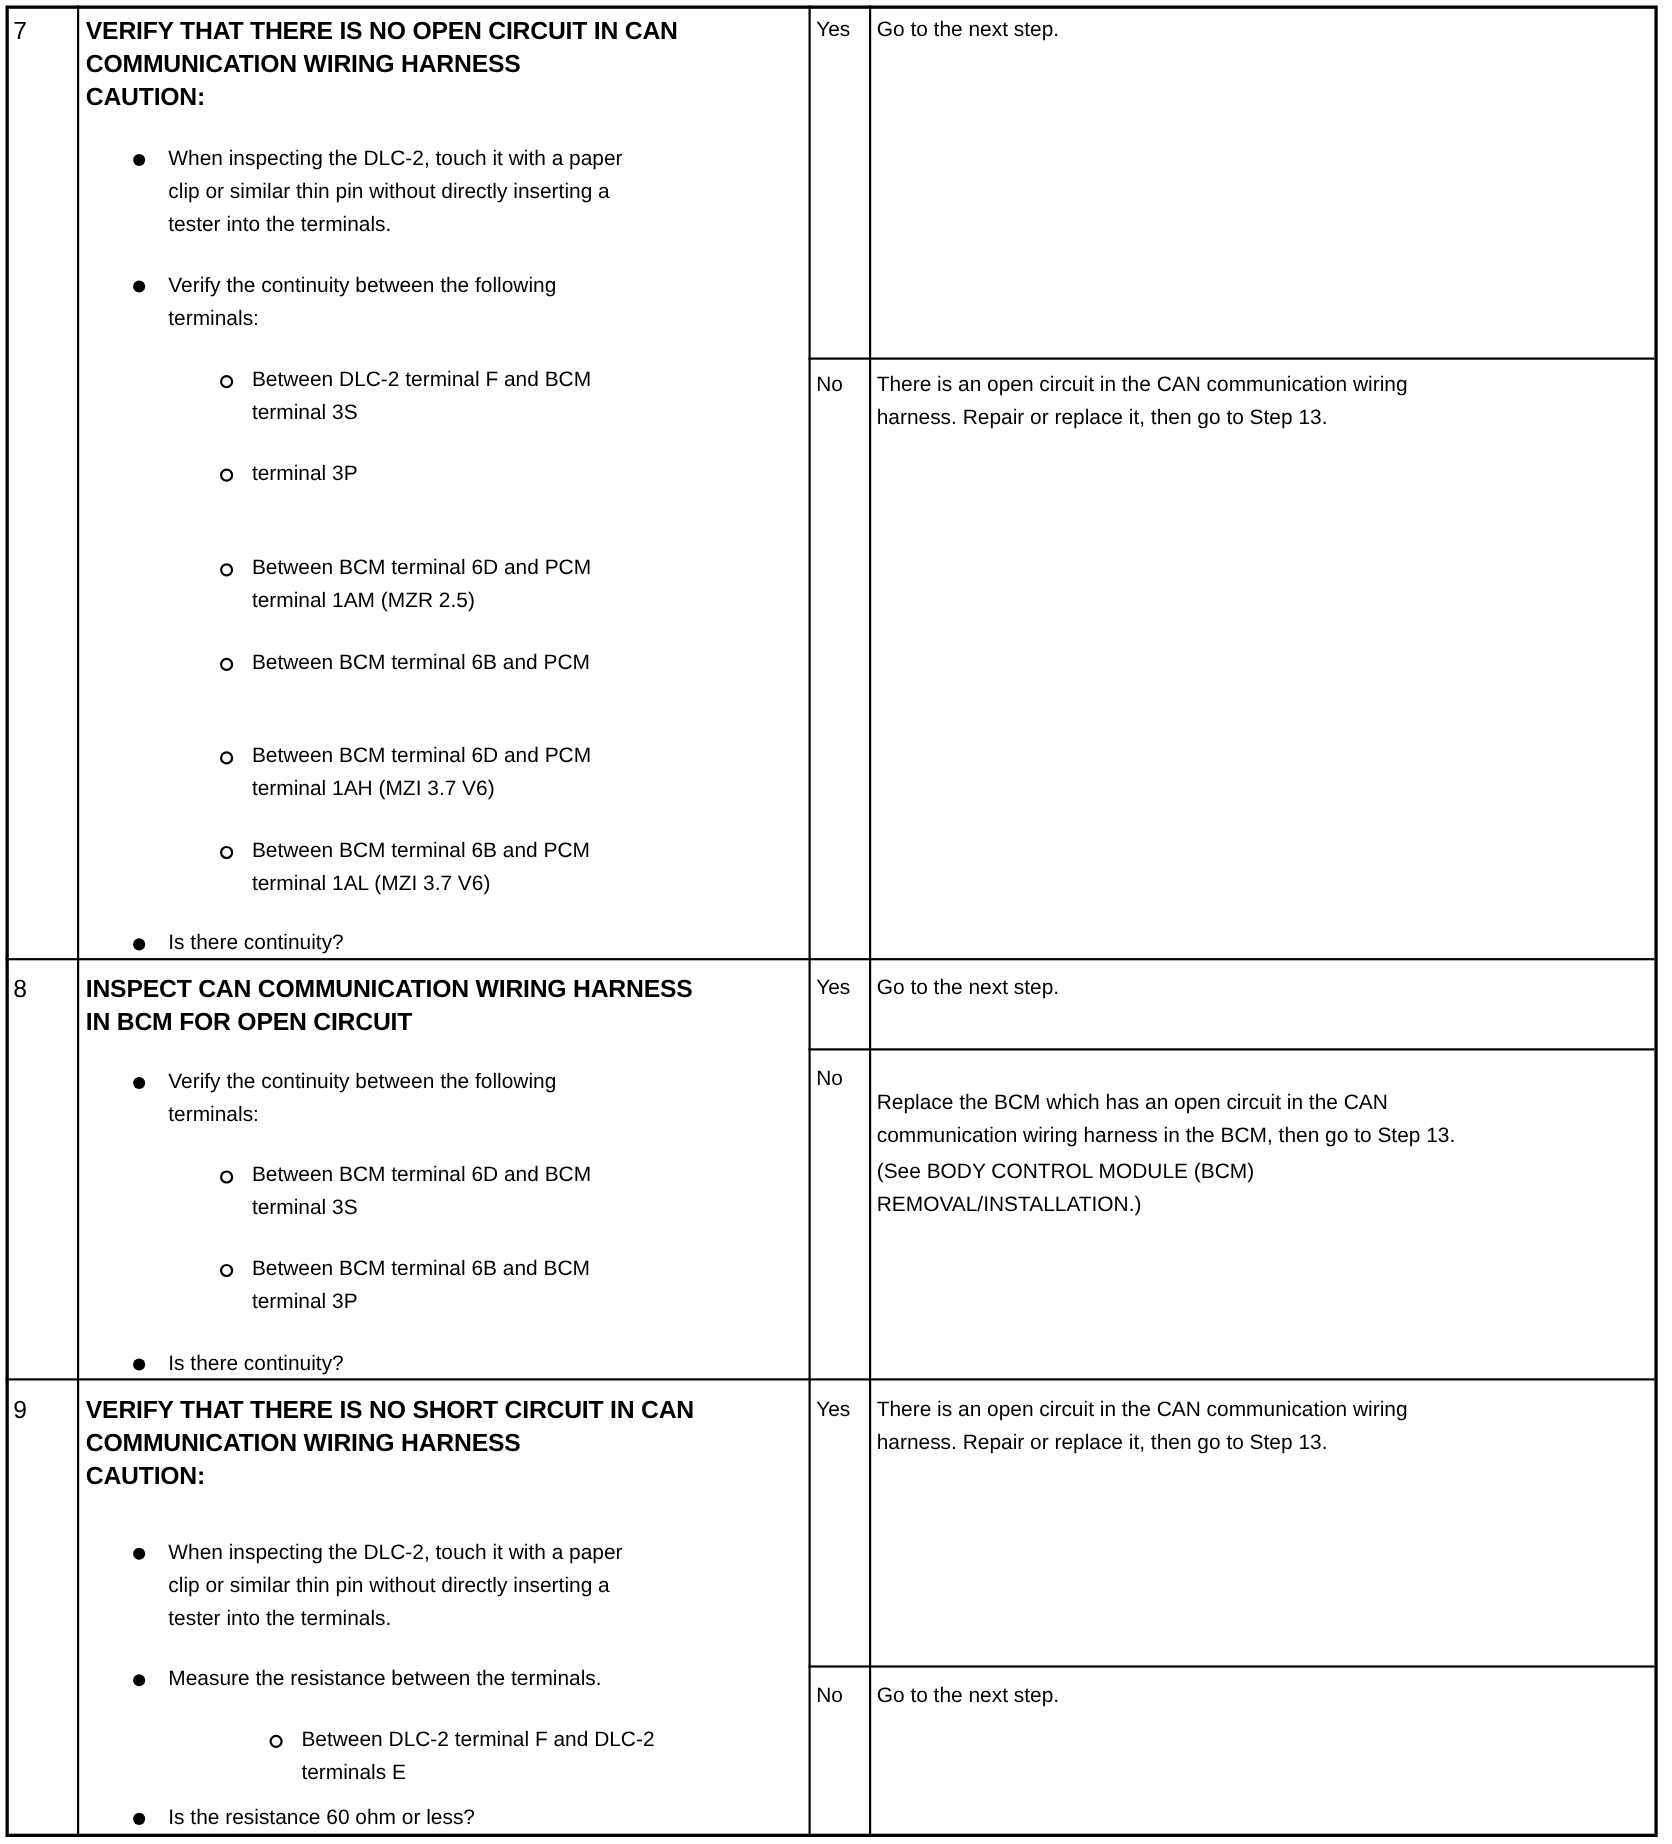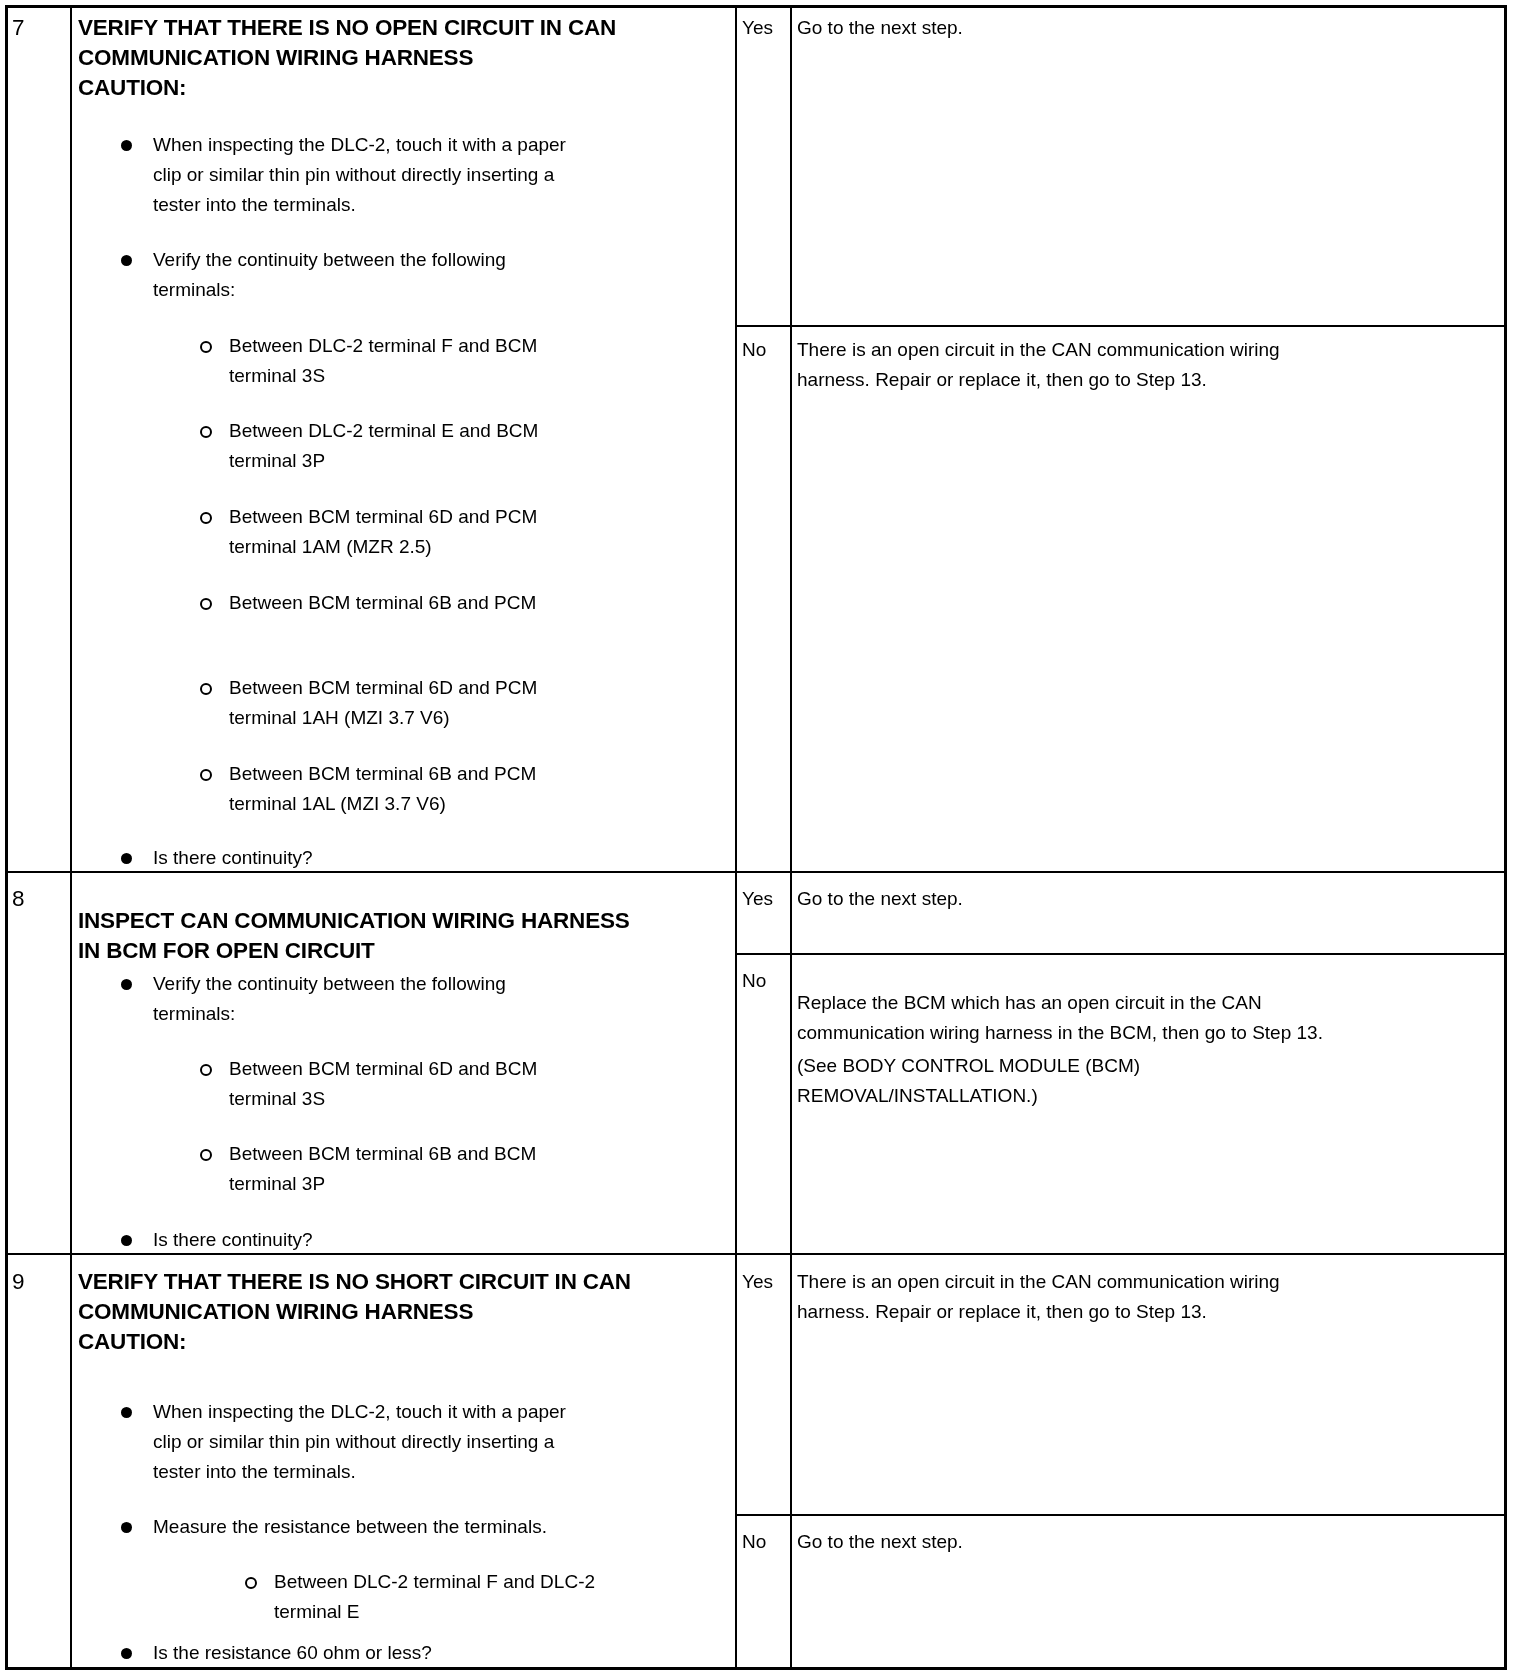--- a/index.html
+++ b/index.html
@@ -51,21 +51,20 @@
   <div>Verify the continuity between the following</div>
   <div>terminals:</div>
 </div>
 <div class="cell item" style="left:229px; top:331px;">
   <span class="ring"></span>
   <div>Between DLC-2 terminal F and BCM</div>
   <div>terminal 3S</div>
 </div>
 <div class="cell item" style="left:229px; top:416px;">
   <span class="ring"></span>
-  <div>Between DLC-2 terminal E and BCM</div>
   <div>terminal 3P</div>
 </div>
 <div class="cell item" style="left:229px; top:502px;">
   <span class="ring"></span>
   <div>Between BCM terminal 6D and PCM</div>
   <div>terminal 1AM (MZR 2.5)</div>
 </div>
 <div class="cell item" style="left:229px; top:588px;">
   <span class="ring"></span>
   <div>Between BCM terminal 6B and PCM</div>
@@ -89,21 +88,21 @@
 <div class="cell" style="left:797px; top:13px;">
   <div>Go to the next step.</div>
 </div>
 <div class="cell" style="left:742px; top:335px;">No</div>
 <div class="cell" style="left:797px; top:335px;">
   <div>There is an open circuit in the CAN communication wiring</div>
   <div>harness. Repair or replace it, then go to Step 13.</div>
 </div>
 
 <div class="cell num" style="left:12px; top:884px;">8</div>
-<div class="cell title" style="left:78px; top:884px;margin-top:22px;">
+<div class="cell title" style="left:78px; top:884px;">
   <div>INSPECT CAN COMMUNICATION WIRING HARNESS</div>
   <div>IN BCM FOR OPEN CIRCUIT</div>
 </div>
 
 <div class="cell item" style="left:153px; top:969px;">
   <span class="dot"></span>
   <div>Verify the continuity between the following</div>
   <div>terminals:</div>
 </div>
 <div class="cell item" style="left:229px; top:1054px;">
@@ -148,21 +147,21 @@
   <div>clip or similar thin pin without directly inserting a</div>
   <div>tester into the terminals.</div>
 </div>
 <div class="cell item" style="left:153px; top:1512px;">
   <span class="dot"></span>
   <div>Measure the resistance between the terminals.</div>
 </div>
 <div class="cell item" style="left:229px; top:1567px;margin-left:45px;">
   <span class="ring"></span>
   <div>Between DLC-2 terminal F and DLC-2</div>
-  <div>terminal E</div>
+  <div>terminals E</div>
 </div>
 <div class="cell item" style="left:153px; top:1638px;text-align:center;">
   <span class="dot"></span>
   <div>Is the resistance 60 ohm or less?</div>
 </div>
 
 <div class="cell" style="left:742px; top:1267px;">Yes</div>
 <div class="cell" style="left:797px; top:1267px;">
   <div>There is an open circuit in the CAN communication wiring</div>
   <div>harness. Repair or replace it, then go to Step 13.</div>

